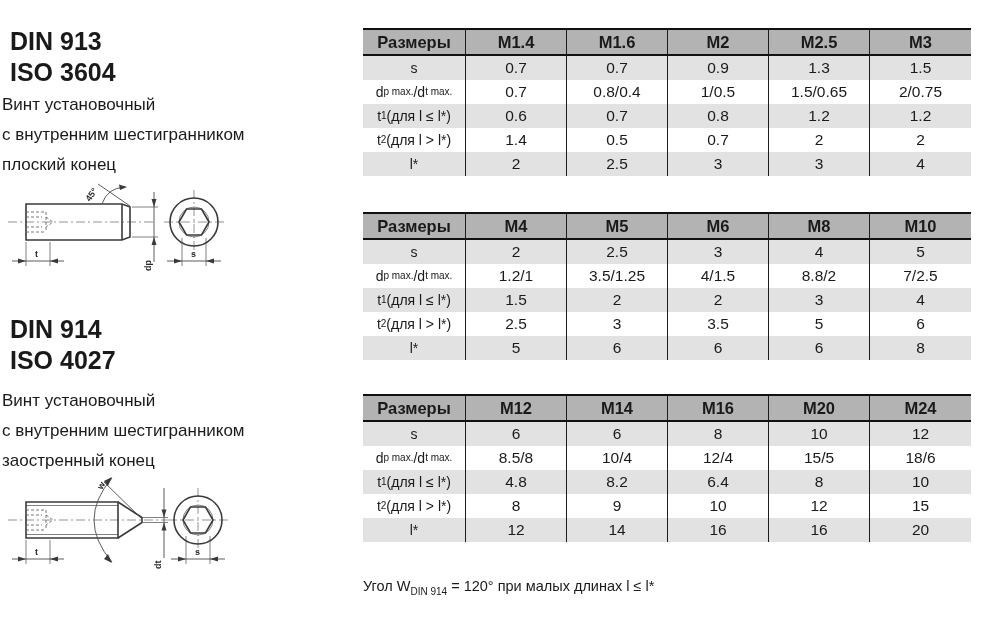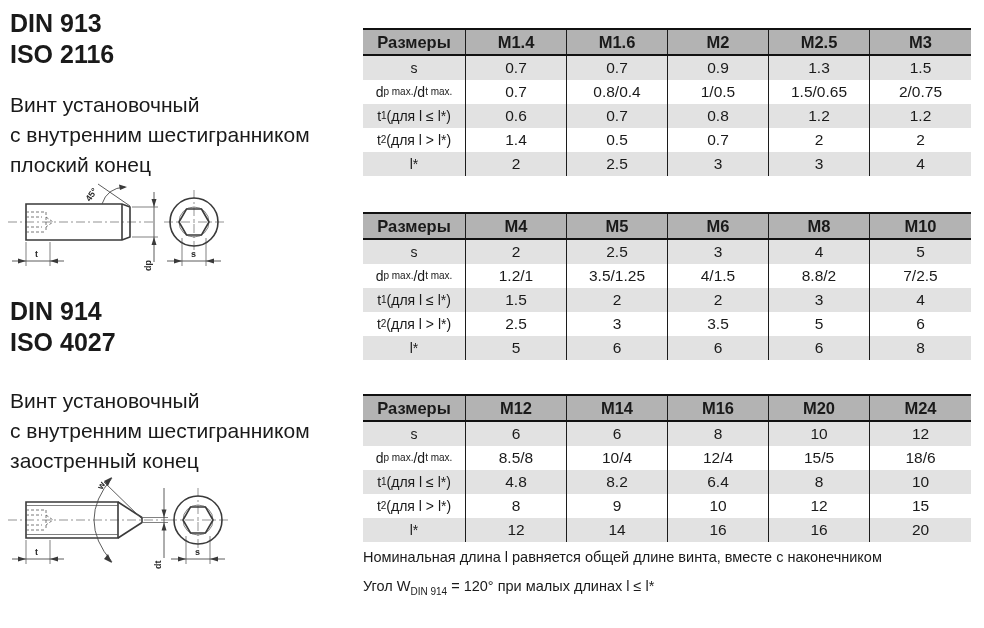--- a/index.html
+++ b/index.html
@@ -1,22 +1,22 @@
 <!DOCTYPE html>
 <html><head>
 <meta charset="utf-8">
 <style>
   html,body{margin:0;padding:0;background:#fff;}
   .page{
     position:relative;width:984px;height:628px;background:#ffffff;
     font-family:"Liberation Sans", sans-serif;color:#1a1a1a;overflow:hidden;
   }
   
-  .std-block{position:absolute;left:10px;font-weight:bold;font-size:25px;line-height:31px;}
-  .desc-block{position:absolute;left:10px;font-size:21px;line-height:30px;}
+  .std-block{position:absolute;left:10px;font-weight:bold;font-size:25px;line-height:31px;margin-top:18px;}
+  .desc-block{position:absolute;left:2px;font-size:17px;line-height:30px;}
   .drawing{position:absolute;left:6px;}
   
   .dtable{position:absolute;left:363px;width:608px;font-size:15.5px;}
   .trow{display:flex;width:608px;}
   .trow.thead{
     background:#b3b3b3;border-top:2px solid #111;border-bottom:2px solid #111;
     font-weight:bold;font-size:16.5px;
   }
   .trow.shade{background:#e2e2e2;}
   .trow.plain{background:#ffffff;}
@@ -41,21 +41,21 @@
   svg .arr{fill:#3a3a3a;stroke:none;}
   svg text{font-family:"Liberation Sans", sans-serif;font-size:9px;font-weight:600;fill:#2a2a2a;}
 </style>
 </head>
 <body>
 
 <div class="page">
 
   <div class="std-block" style="top:8px;">
     <div>DIN 913</div>
-    <div>ISO 2116</div>
+    <div>ISO 3604</div>
   </div>
 
   <div class="desc-block" style="top:90px;">
     <div>Винт установочный</div>
     <div>с внутренним шестигранником</div>
     <div>плоский конец</div>
   </div>
 
   <svg class="drawing" style="top:176px;" width="224" height="96" viewBox="0 0 224 96">
 
@@ -363,20 +363,19 @@
           <span>l*</span>
         </div>
         <div class="tcell">12</div>
         <div class="tcell">14</div>
         <div class="tcell">16</div>
         <div class="tcell">16</div>
         <div class="tcell">20</div>
       </div>
     </div>
 
-  <div class="note" style="top:549px;">Номинальная длина l равняется общей длине винта, вместе с наконечником</div>
 
   <div class="note" style="top:578px;">
     <span>Угол W</span><sub>DIN 914</sub><span> = 120° при малых длинах l ≤ l*</span>
   </div>
 
 
 </div>
 
 </body></html>

